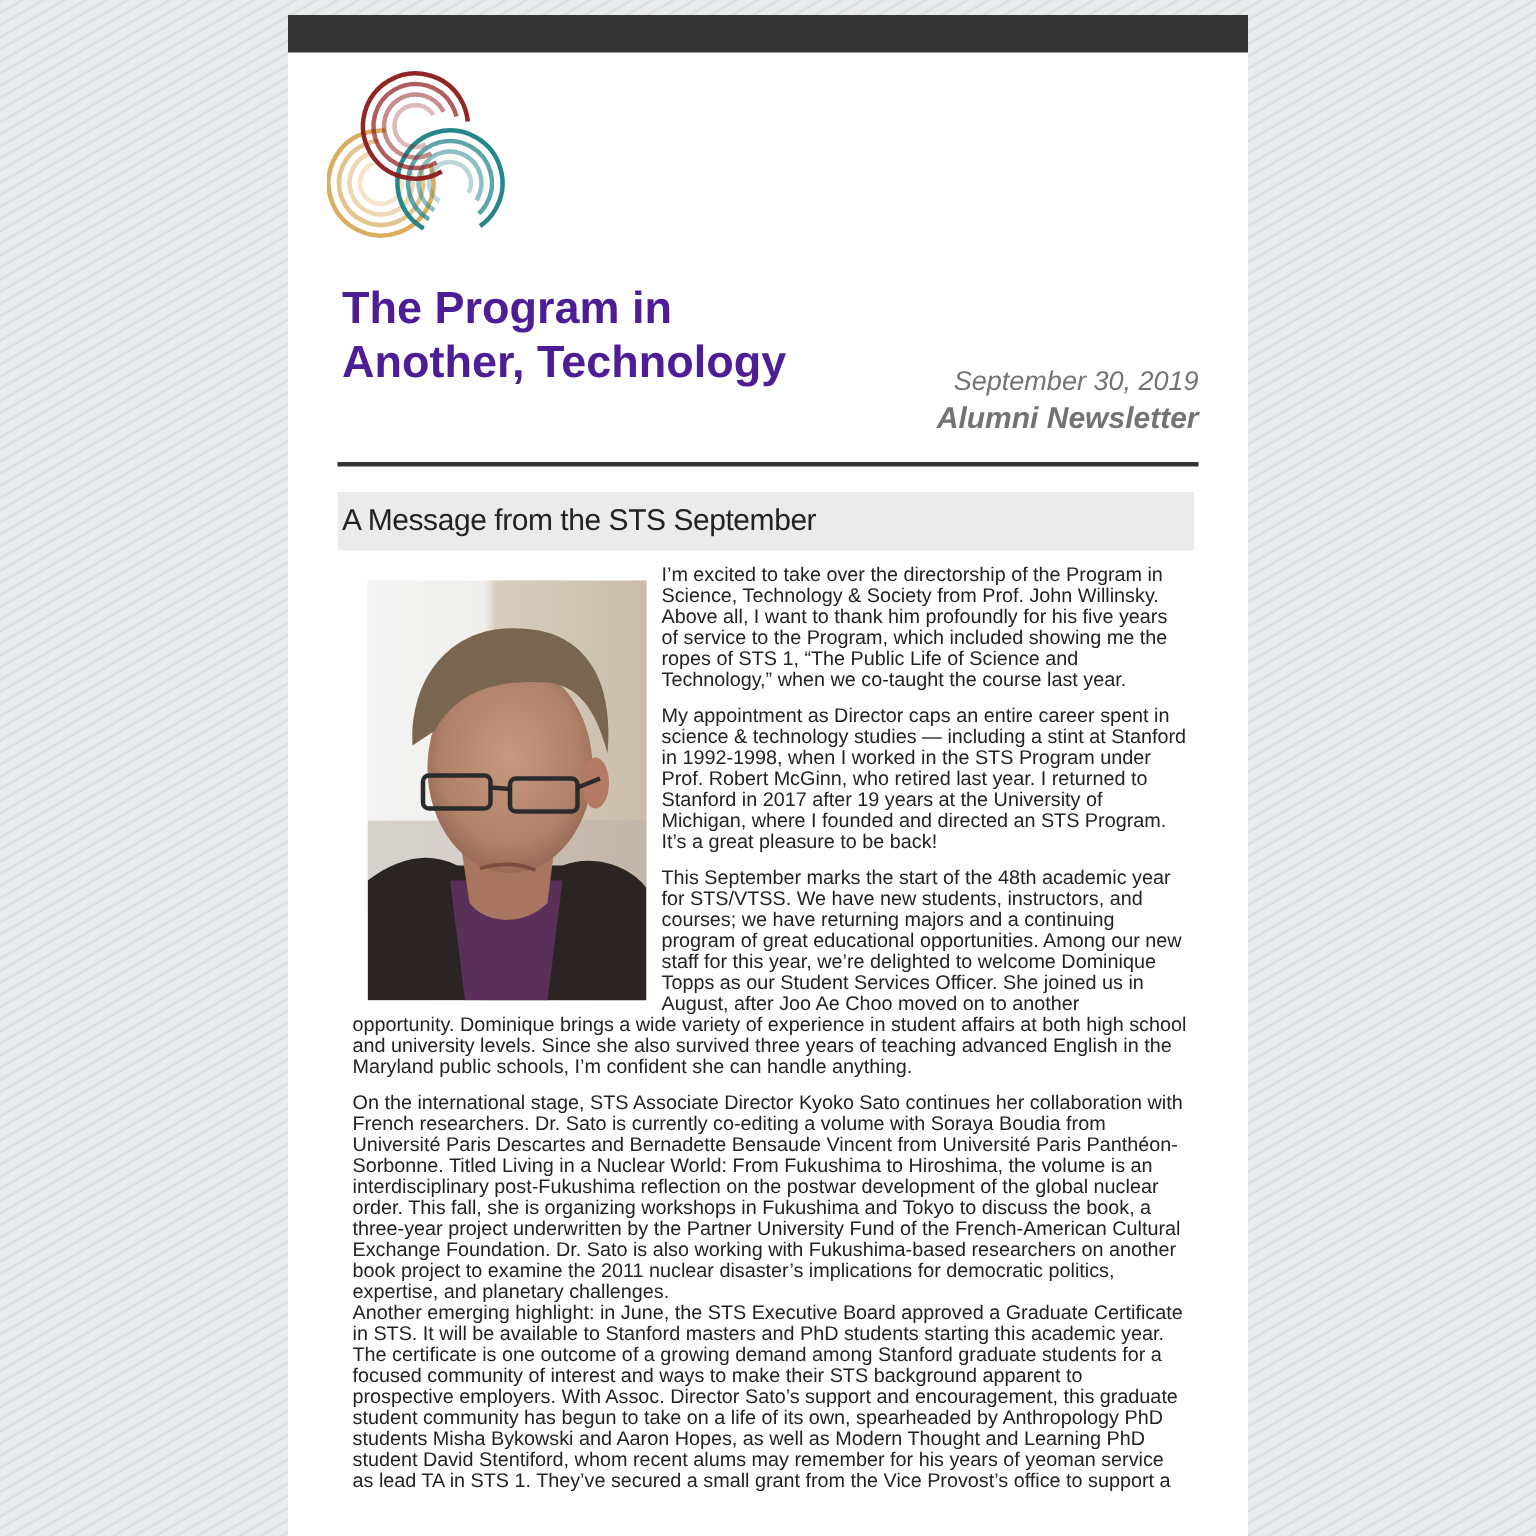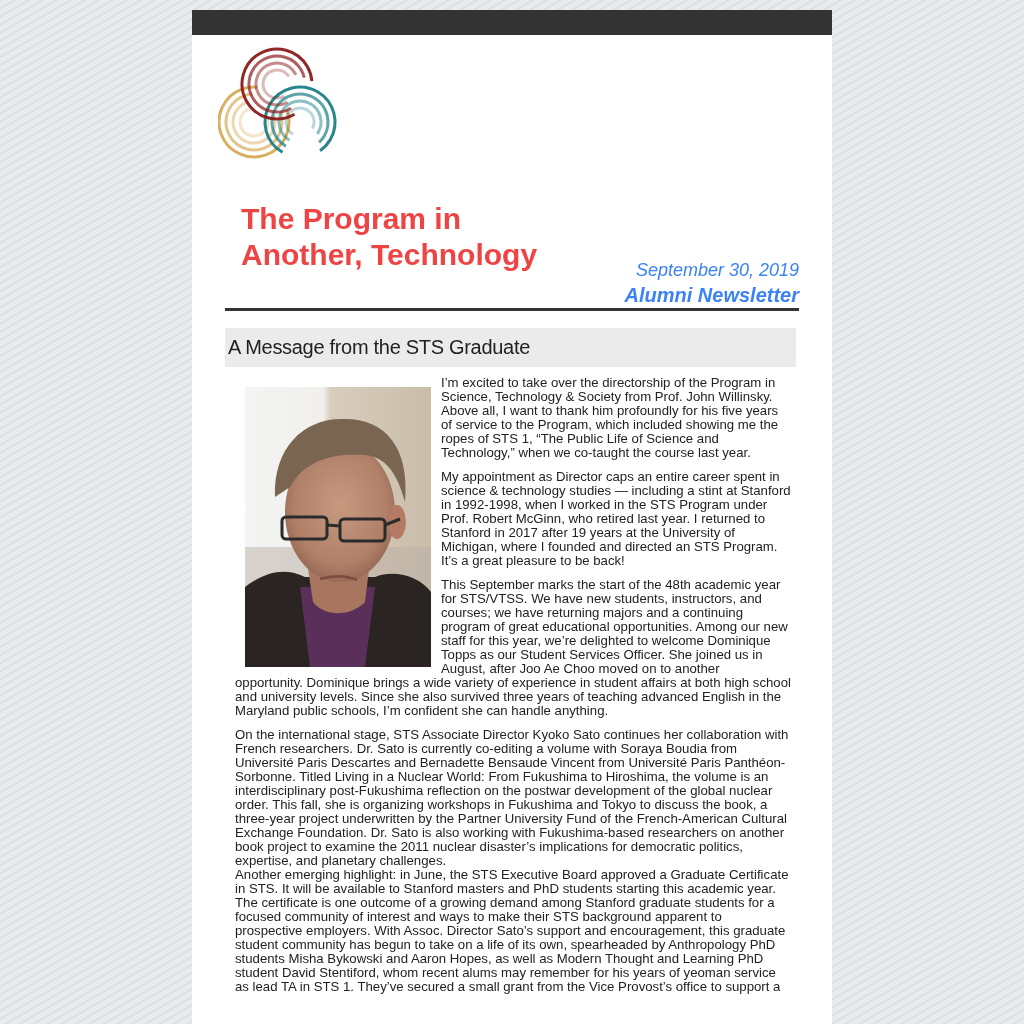--- a/index.html
+++ b/index.html
@@ -37,34 +37,34 @@
       position: absolute;
       left: 26px;
       top: 34px;
       width: 122px;
       height: 118px;
     }
     .title {
       position: absolute;
       left: 33px;
       top: 175px;
-      margin: 16px;
+      margin: 3px;
       font-size: 30px;
       line-height: 36px;
       font-weight: bold;
-      color: #ef4444;
+      color: #4c1d95;
       width: 340px;
     }
     .meta {
       position: absolute;
       right: 33px;
-      top: 248px;
+      top: 232px;
       text-align: right;
       font-style: italic;
-      color: #3b82f6;
+      color: #737373;
       font-size: 18px;
       line-height: 25px;
     }
     .meta .issue {
       font-size: 20px;
       font-weight: bold;
     }
     .rule {
       position: absolute;
       left: 33px;
@@ -158,21 +158,21 @@
     <span>Another, Technology</span><br>
   </h1>
 
   <div class="meta">
     <div>September 30, 2019</div>
     <div class="issue">Alumni Newsletter</div>
   </div>
 
   <div class="rule"></div>
 
-  <h2 class="section-head">A Message from the STS Graduate</h2>
+  <h2 class="section-head">A Message from the STS September</h2>
 
   <div class="content">
     <div class="photo" title="Portrait of the STS Director">
       <svg width="186" height="280" viewBox="0 0 186 280" xmlns="http://www.w3.org/2000/svg">
         <defs>
           <linearGradient id="bg" x1="0" y1="0" x2="1" y2="0">
             <stop offset="0" stop-color="#f3f4f3"></stop>
             <stop offset="0.42" stop-color="#f0efec"></stop>
             <stop offset="0.46" stop-color="#d8cdbd"></stop>
             <stop offset="1" stop-color="#c9bca9"></stop>

